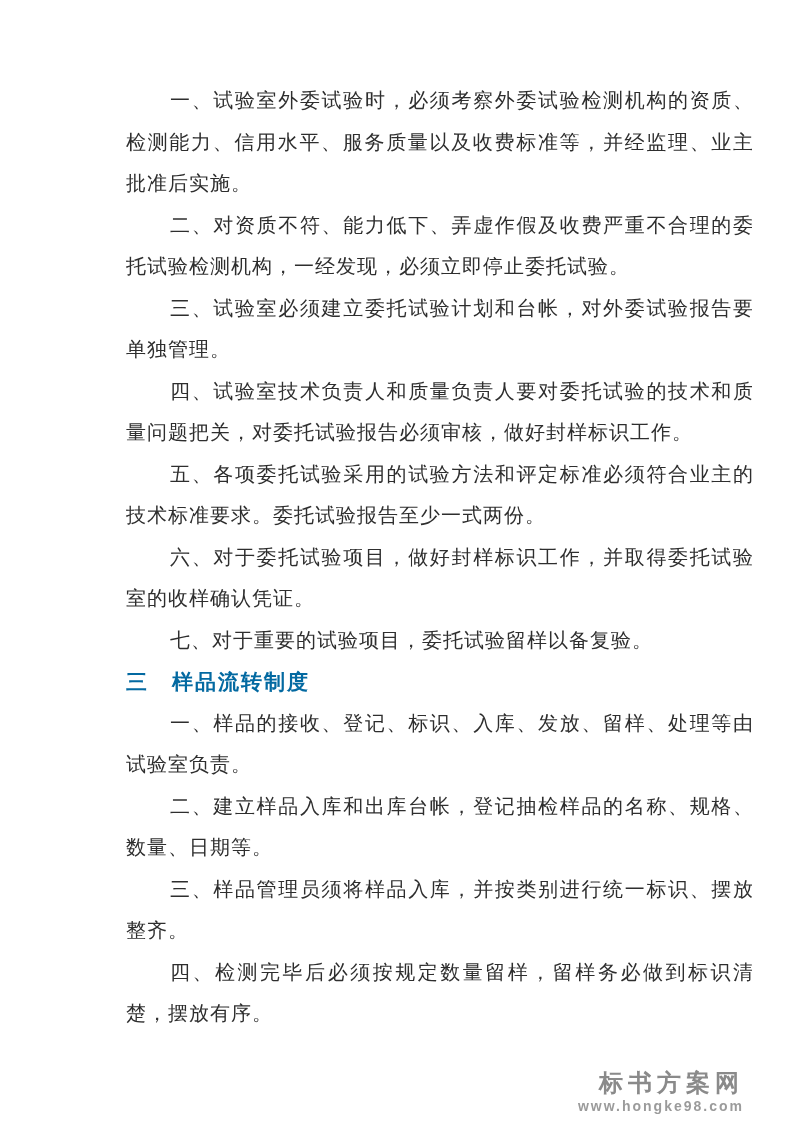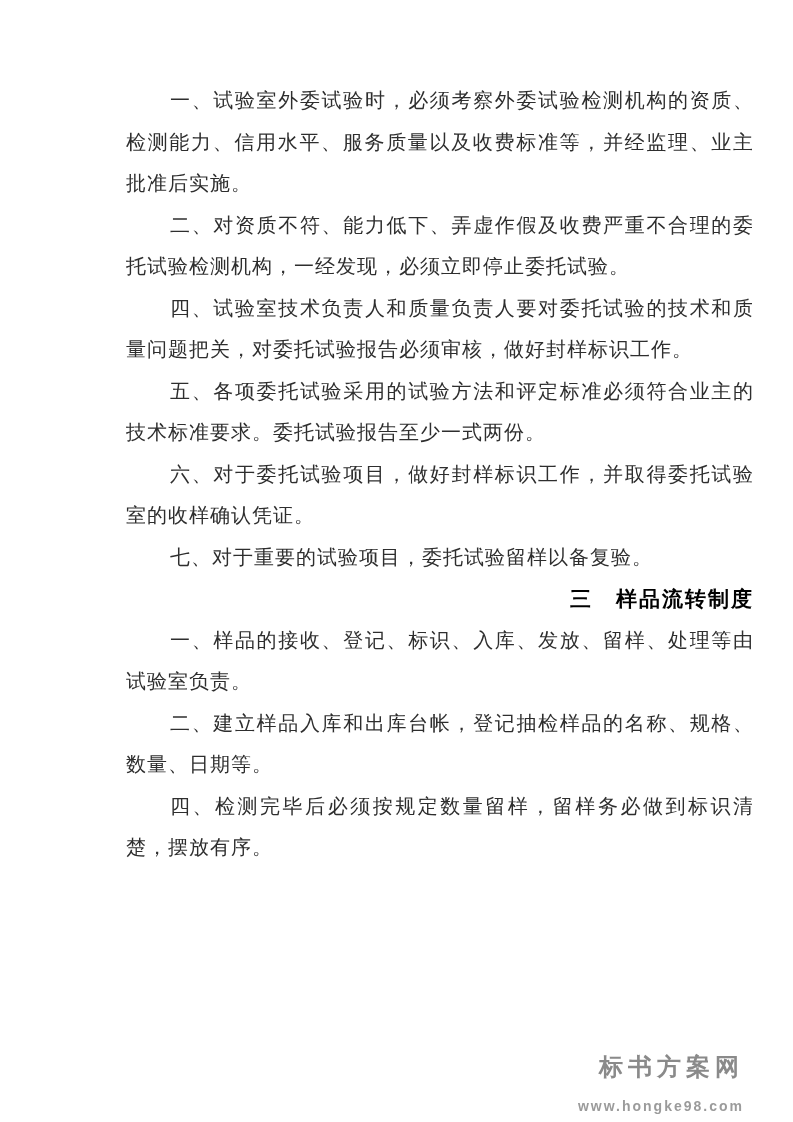--- a/index.html
+++ b/index.html
@@ -27,22 +27,22 @@
     color: #2e2e2e;
     text-align: justify;
     text-indent: 2.2em;
     letter-spacing: 1px;
     font-family: "Liberation Serif", "DejaVu Serif", serif;
   }
   .section-heading {
     font-size: 21px;
     line-height: 41.5px;
     font-weight: bold;
-    text-align: right;
-    color: #000000;
+    text-align: left;
+    color: #0369a1;
     letter-spacing: 2px;
     font-family: "Liberation Sans", "DejaVu Sans", sans-serif;
   }
   .watermark {
     position: absolute;
     right: 8px;
     bottom: 8px;
     text-align: right;
     line-height: 1.1;
   }
@@ -53,39 +53,41 @@
     letter-spacing: 5px;
     color: #8a8a8a;
     margin-top: 27px;
   }
   .wm-url {
     font-family: "Liberation Sans", "DejaVu Sans", sans-serif;
     font-weight: bold;
     font-size: 14px;
     letter-spacing: 2px;
     color: #9b9b9b;
-    margin-top: 18px;
+    margin-top: 2px;
   }
 </style>
 </head>
 <body>
 
 <div class="page">
   <div class="content">
     <p class="para">一、试验室外委试验时，必须考察外委试验检测机构的资质、检测能力、信用水平、服务质量以及收费标准等，并经监理、业主批准后实施。</p>
     <p class="para">二、对资质不符、能力低下、弄虚作假及收费严重不合理的委托试验检测机构，一经发现，必须立即停止委托试验。</p>
+    <p class="para">三、试验室必须建立委托试验计划和台帐，对外委试验报告要单独管理。</p>
     <p class="para">四、试验室技术负责人和质量负责人要对委托试验的技术和质量问题把关，对委托试验报告必须审核，做好封样标识工作。</p>
     <p class="para">五、各项委托试验采用的试验方法和评定标准必须符合业主的技术标准要求。委托试验报告至少一式两份。</p>
     <p class="para">六、对于委托试验项目，做好封样标识工作，并取得委托试验室的收样确认凭证。</p>
     <p class="para">七、对于重要的试验项目，委托试验留样以备复验。</p>
 
     <h2 class="section-heading">三　样品流转制度</h2>
 
     <p class="para">一、样品的接收、登记、标识、入库、发放、留样、处理等由试验室负责。</p>
     <p class="para">二、建立样品入库和出库台帐，登记抽检样品的名称、规格、数量、日期等。</p>
+    <p class="para">三、样品管理员须将样品入库，并按类别进行统一标识、摆放整齐。</p>
     <p class="para">四、检测完毕后必须按规定数量留样，留样务必做到标识清楚，摆放有序。</p>
   </div>
 
   <div class="watermark">
     <div class="wm-name">标书方案网</div>
     <div class="wm-url">www.hongke98.com</div>
   </div>
 </div>
 
 </body></html>

